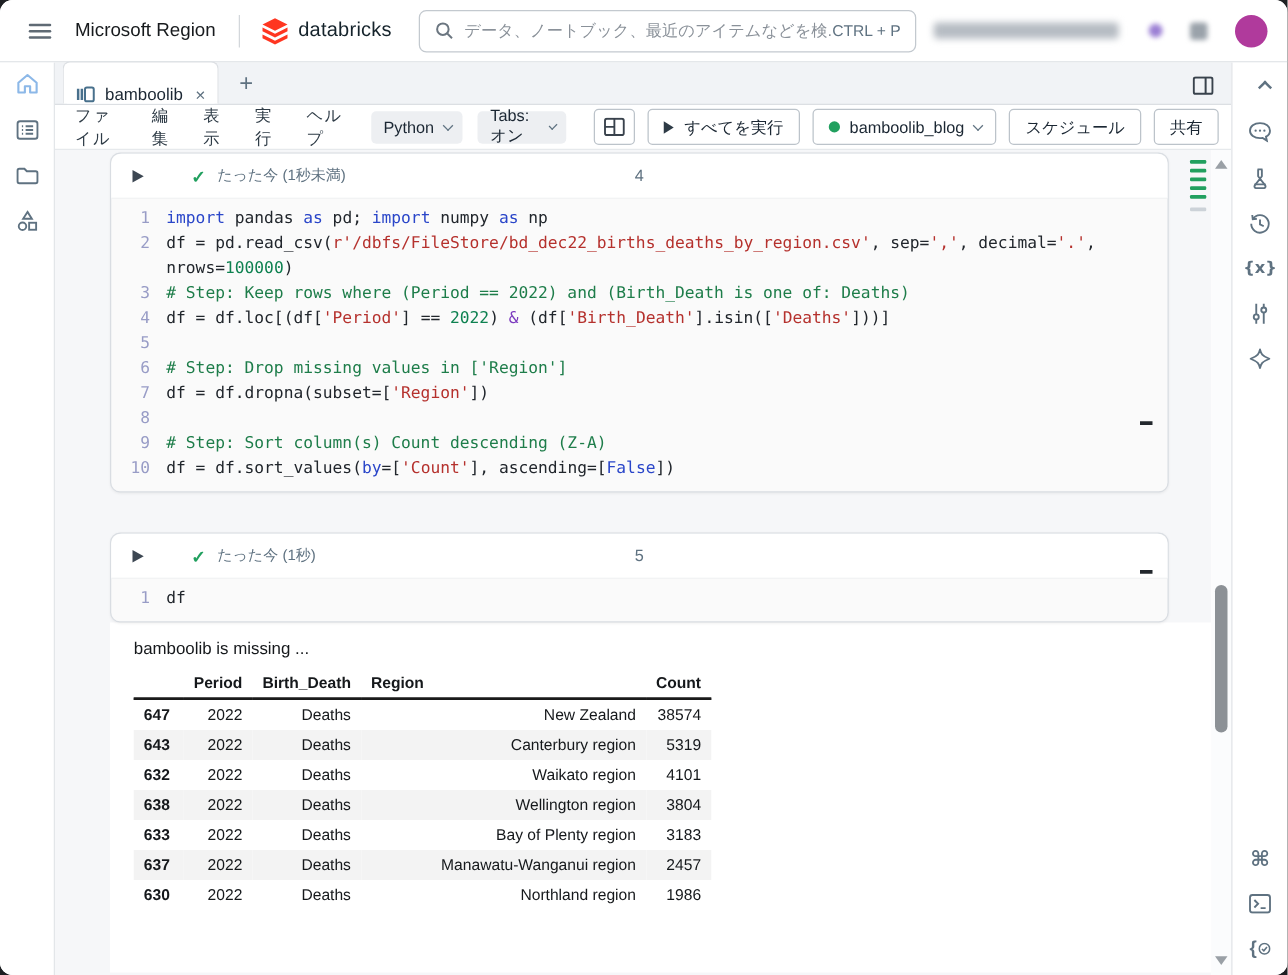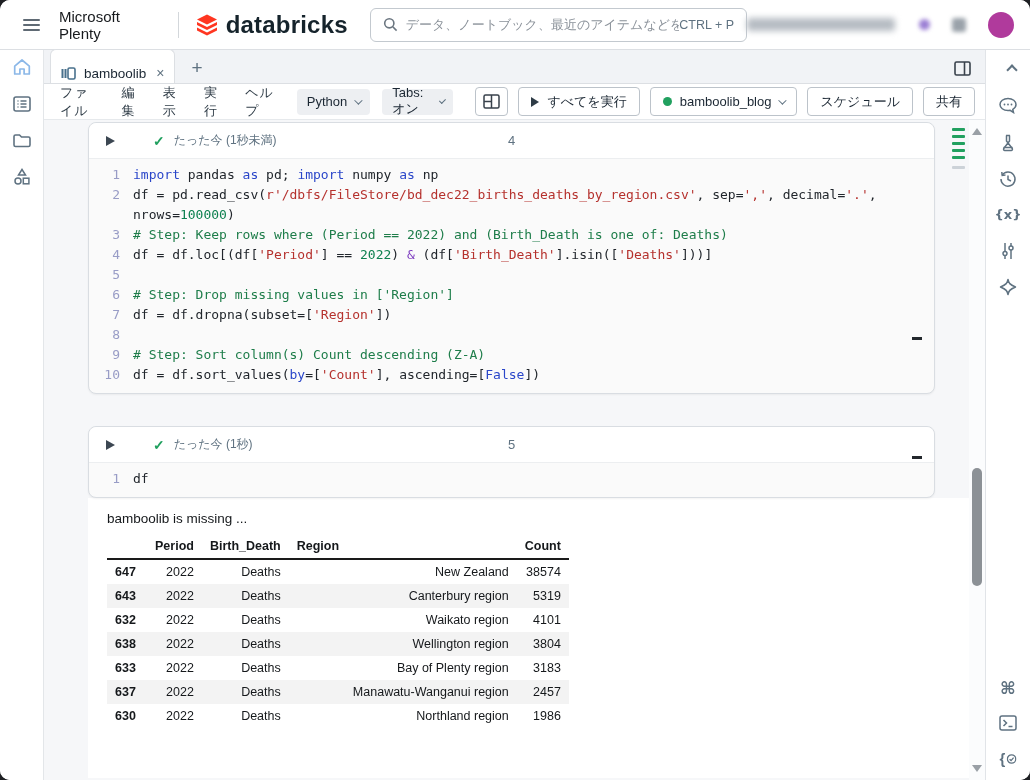--- a/index.html
+++ b/index.html
@@ -6,21 +6,21 @@
   body { background:#1e2023; font-family:"Liberation Sans", sans-serif; width:1030px; height:780px; overflow:hidden; }
   .window { width:1030px; height:780px; background:#fff; border-radius:10px; overflow:hidden; position:relative; display:flex; flex-direction:column; }
 
   
   .topbar { height:50px; background:#fff; border-bottom:1px solid #dcdfe3; display:flex; align-items:center; flex:0 0 50px; }
   .hamburger { width:18px; height:12px; margin-left:23px; display:flex; flex-direction:column; justify-content:space-between; cursor:pointer; }
   .hamburger span { height:2px; background:#5f6a74; border-radius:1px; }
   .azure-label { font-size:15px; color:#171a1d; margin-left:19px; }
   .tb-divider { width:1px; height:26px; background:#d3d7db; margin:0 16px 0 18px; }
   .db-logo { display:flex; align-items:center; gap:7px; }
-  .db-name { font-size:24px; font-weight:bold; color:#15232b; letter-spacing:.2px; }
+  .db-name { font-size:16px; font-weight:normal; color:#15232b; letter-spacing:.2px; }
   .searchbox { margin-left:22px; width:398px; height:34px; border:1px solid #c3c9cf; border-radius:6px; display:flex; align-items:center; padding:0 12px; background:#fff; }
   .searchbox input { border:none; outline:none; flex:1; font-size:13px; color:#333; background:transparent; margin-left:8px; font-family:"Liberation Sans",sans-serif; }
   .searchbox input::placeholder { color:#8a9199; }
   .search-shortcut { font-size:12.5px; color:#5f7281; white-space:nowrap; }
   .topbar-right { margin-left:auto; display:flex; align-items:center; margin-right:16px; }
   .ws-redacted { width:148px; height:13px; border-radius:3px; background:#b6bcc3; filter:blur(3px); }
   .mini-dot { width:11px; height:11px; border-radius:50%; background:#9b7fd4; filter:blur(2px); margin-left:24px; }
   .mini-grid { width:14px; height:14px; border-radius:3px; background:#9aa2aa; filter:blur(2px); margin-left:22px; }
   .avatar { width:26px; height:26px; border-radius:50%; background:#b03a9c; filter:blur(.6px); margin-left:22px; cursor:pointer; }
 
@@ -28,21 +28,21 @@
   .main { flex:1; display:flex; min-height:0; }
   .left-rail { width:44px; border-right:1px solid #e3e6e9; position:relative; background:#fff; flex:0 0 44px; }
   .rail-icon { position:absolute; left:50%; transform:translateX(-50%); cursor:pointer; }
   .right-rail { width:45px; border-left:1px solid #e1e4e8; position:relative; background:#fff; flex:0 0 45px; }
   .right-rail .rail-icon { color:#5f7281; }
 
   .center { flex:1; display:flex; flex-direction:column; min-width:0; }
 
   
   .tabbar { height:34px; background:#f1f3f6; border-bottom:1px solid #dcdfe3; display:flex; align-items:flex-end; flex:0 0 34px; }
-  .tab { height:34px; background:#fff; border:1px solid #dcdfe3; border-bottom:none; border-radius:6px 6px 0 0; margin-left:6px; display:flex; align-items:flex-start; padding:16px 10px 0 10px; cursor:pointer; }
+  .tab { height:34px; background:#fff; border:1px solid #dcdfe3; border-bottom:none; border-radius:6px 6px 0 0; margin-left:6px; display:flex; align-items:flex-end; padding:3px 10px 0 10px; cursor:pointer; }
   .tab-label { font-size:13.5px; color:#1b2733; margin:0 10px 0 8px; }
   .tab-close { font-size:14px; color:#5f7281; cursor:pointer; line-height:1; }
   .tab-add { font-size:19px; color:#5f7281; margin-left:16px; margin-bottom:6px; cursor:pointer; line-height:1; }
   .tab-spacer { flex:1; }
   .split-btn { margin:0 14px 7px 0; cursor:pointer; }
 
   
   .menubar { height:36px; background:#fff; border-bottom:1px solid #e6e9ec; display:flex; align-items:center; padding:0 10px 0 16px; flex:0 0 36px; }
   .menu-item { font-size:13px; color:#2e3b46; margin-right:22px; cursor:pointer; letter-spacing:1px; }
   .pill { background:#edeff2; border-radius:4px; height:26px; display:flex; align-items:center; padding:0 10px; font-size:13px; color:#1b2733; margin-right:12px; cursor:pointer; }
@@ -101,21 +101,21 @@
 <body>
 
 <div class="window">
 
   <div class="topbar">
     <div class="hamburger">
         <span></span>
         <span></span>
         <span></span>
       </div>
-    <div class="azure-label">Microsoft Plenty</div>
+    <div class="azure-label">Microsoft Region</div>
     <div class="tb-divider"></div>
     <div class="db-logo">
       <svg width="24" height="24" viewBox="0 0 24 24">
         <polygon points="12,1.5 22,6.5 12,11.5 2,6.5" fill="#ff3621"></polygon>
         <polygon points="2,9 12,14 22,9 22,12 12,17 2,12" fill="#ff3621"></polygon>
         <polygon points="2,14.5 12,19.5 22,14.5 22,17.5 12,22.5 2,17.5" fill="#ff3621"></polygon>
       </svg>
       <span class="db-name">databricks</span>
     </div>
     <div class="searchbox">

